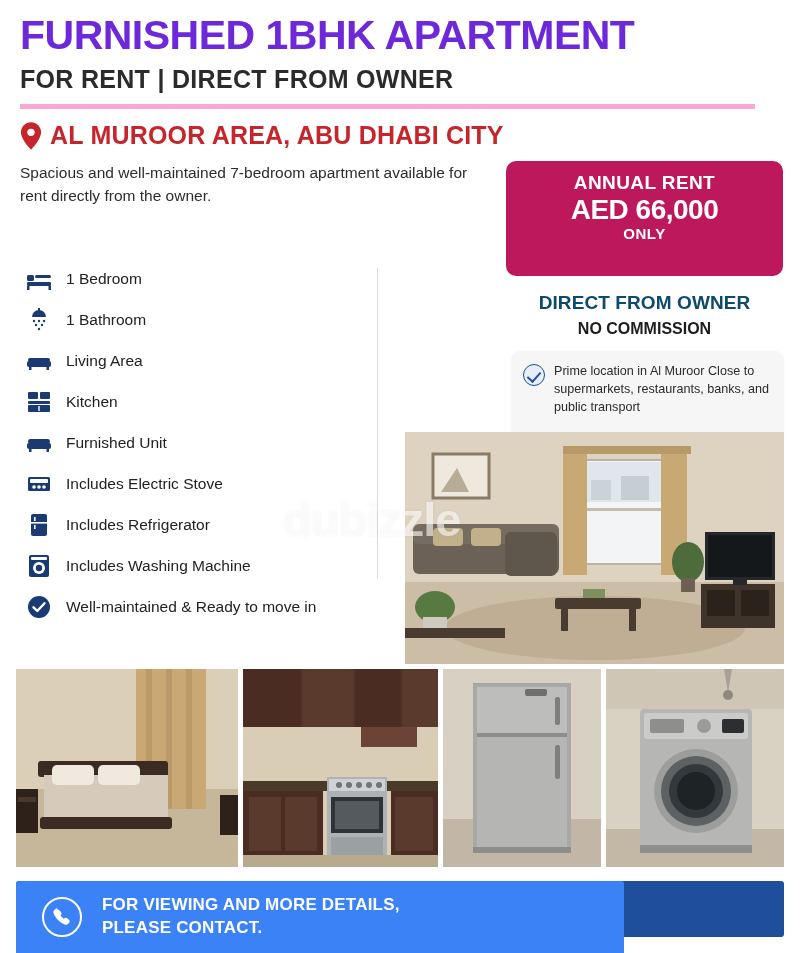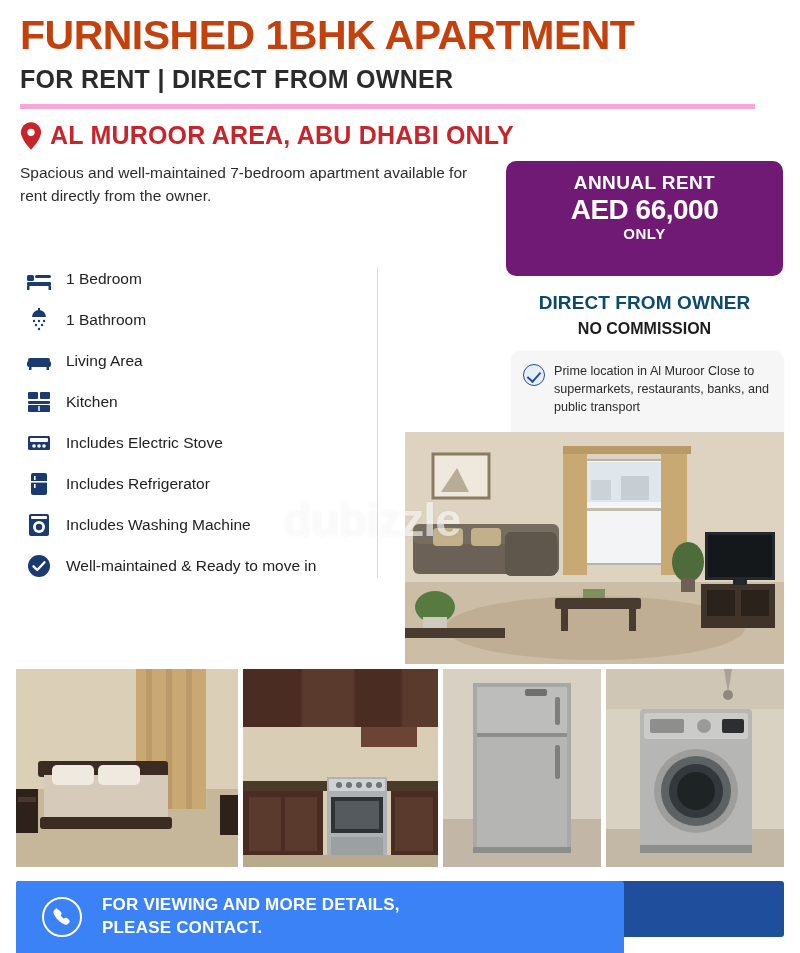--- a/index.html
+++ b/index.html
@@ -9,21 +9,21 @@
     background: #ffffff;
     overflow: hidden;
   }
   .page { position: relative; width: 800px; height: 953px; background:#fff; }
 
   
   .header { padding: 14px 20px 0 20px; }
   .title-main {
     font-size: 41px;
     font-weight: bold;
-    color: #c2410c;
+    color: #6d28d9;
     letter-spacing: -0.5px;
     line-height: 1.05;
     white-space: nowrap;
   }
   .title-sub {
     font-size: 25px;
     color: #2b2b2b;
     font-weight: 600;
     letter-spacing: 0.3px;
     margin-top: 8px;
@@ -77,21 +77,21 @@
     background: #d9d9d9;
   }
 
   
   .rent-box {
     position: absolute;
     left: 506px;
     top: 161px;
     width: 277px;
     height: 115px;
-    background: #701a75;
+    background: #be185d;
     border-radius: 10px;
     color: #fff;
     text-align: center;
     padding-top: 11px;
   }
   .rent-label { font-size: 19px; font-weight: bold; letter-spacing: 0.4px; }
   .rent-amount { font-size: 28px; font-weight: bold; line-height: 1.12; letter-spacing: -0.5px; }
   .rent-only { font-size: 15px; font-weight: bold; letter-spacing: 0.6px; }
 
   .owner-line {
@@ -198,21 +198,21 @@
 <div class="page">
 
   <div class="header">
     <div class="title-main">FURNISHED 1BHK APARTMENT</div>
     <div class="title-sub">FOR RENT  |  DIRECT FROM OWNER</div>
     <div class="location-row">
       <svg class="pin-icon" viewBox="0 0 24 30">
         <path d="M12 0C5.9 0 1 4.9 1 11c0 8 11 19 11 19s11-11 11-19C23 4.9 18.1 0 12 0z" fill="#c6252b"></path>
         <circle cx="12" cy="11" r="4" fill="#ffffff"></circle>
       </svg>
-      <span class="location-text">AL MUROOR AREA, ABU DHABI ONLY</span>
+      <span class="location-text">AL MUROOR AREA, ABU DHABI CITY</span>
     </div>
     <div class="desc">Spacious and well-maintained 7-bedroom apartment available for rent directly from the owner.</div>
   </div>
 
   <div class="features">
 
     <div class="feature">
       <svg class="ico" viewBox="0 0 26 26">
         <rect x="1" y="9" width="7" height="6" rx="1.5" fill="#1b3a72"></rect>
         <rect x="9" y="9" width="16" height="3" rx="1.5" fill="#1b3a72"></rect>
@@ -251,20 +251,29 @@
       <svg class="ico" viewBox="0 0 26 26">
         <rect x="2" y="3" width="10" height="7" rx="1" fill="#1b3a72"></rect>
         <rect x="14" y="3" width="10" height="7" rx="1" fill="#1b3a72"></rect>
         <rect x="2" y="12" width="22" height="3" rx="1" fill="#1b3a72"></rect>
         <rect x="2" y="16" width="22" height="7" rx="1" fill="#1b3a72"></rect>
         <rect x="12.3" y="17" width="1.4" height="5" fill="#ffffff"></rect>
       </svg>
       <span class="lbl">Kitchen</span>
     </div>
 
+    <div class="feature">
+      <svg class="ico" viewBox="0 0 26 26">
+        <rect x="2" y="9" width="22" height="5" rx="2.4" fill="#1b3a72"></rect>
+        <rect x="1" y="13" width="24" height="6" rx="2" fill="#1b3a72"></rect>
+        <rect x="3" y="19" width="2.5" height="3" fill="#1b3a72"></rect>
+        <rect x="20.5" y="19" width="2.5" height="3" fill="#1b3a72"></rect>
+      </svg>
+      <span class="lbl">Furnished Unit</span>
+    </div>
 
     <div class="feature">
       <svg class="ico" viewBox="0 0 26 26">
         <rect x="2" y="6" width="22" height="14" rx="1.5" fill="#1b3a72"></rect>
         <rect x="4" y="8" width="18" height="4" rx="1" fill="#ffffff"></rect>
         <circle cx="8" cy="16" r="1.8" fill="#ffffff"></circle>
         <circle cx="13" cy="16" r="1.8" fill="#ffffff"></circle>
         <circle cx="18" cy="16" r="1.8" fill="#ffffff"></circle>
       </svg>
       <span class="lbl">Includes Electric Stove</span>

